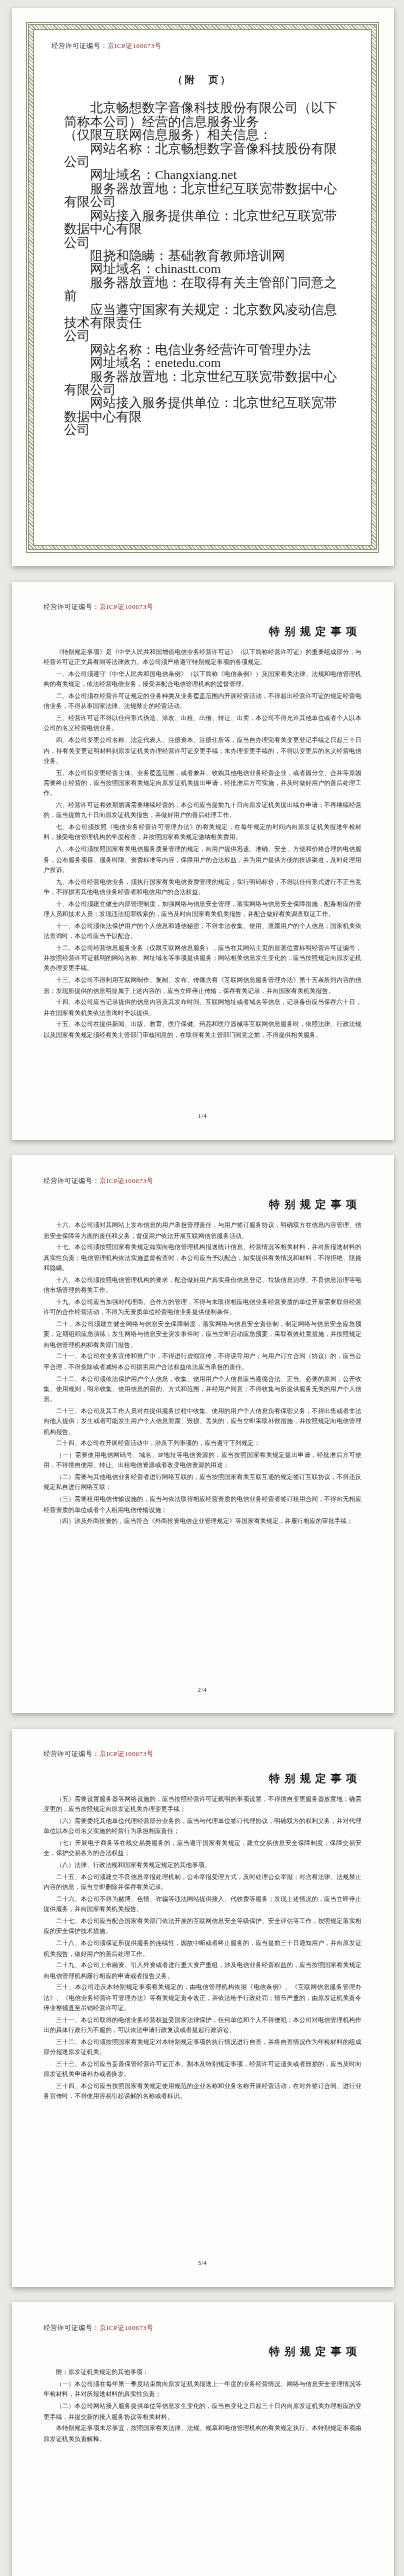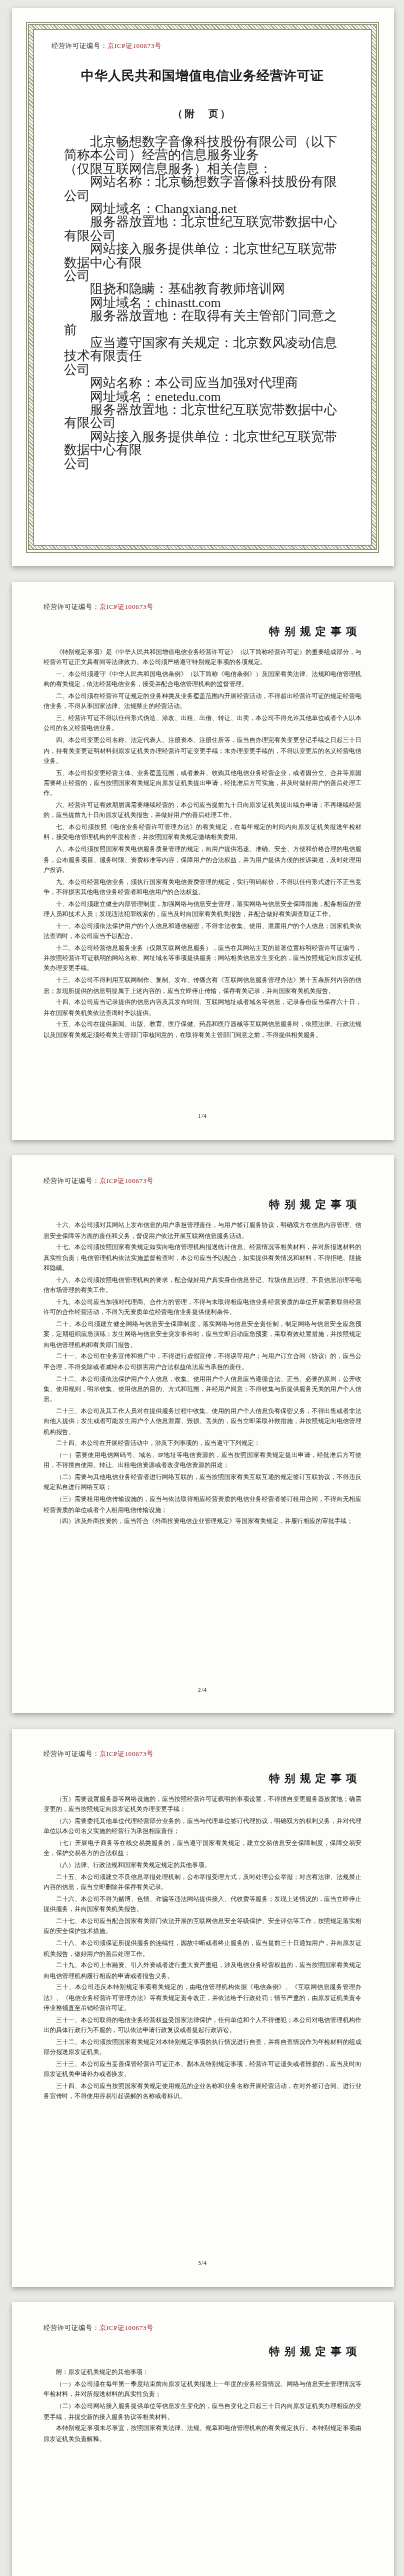--- a/index.html
+++ b/index.html
@@ -46,37 +46,36 @@
 
 <div class="stack">
 
   <div class="sheet">
     <div class="cert-frame">
       <div class="cert-band">
         <div class="cert-inner">
           <div class="doc-header">
             <span>经营许可证编号：</span><span class="num">京ICP证100673号</span>
           </div>
-          <div class="cert-title">中华人民共和国增值电信业务经营许可证</div>
           <div class="cert-subtitle">（附　页）</div>
           <div class="cert-body">
             <p>北京畅想数字音像科技股份有限公司（以下简称本公司）经营的信息服务业务
 （仅限互联网信息服务）相关信息：</p>
             <div>
                 <p class="cert-entry">网站名称：北京畅想数字音像科技股份有限公司</p>
                 <p class="cert-entry">网址域名：Changxiang.net</p>
                 <p class="cert-entry">服务器放置地：北京世纪互联宽带数据中心有限公司</p>
                 <p class="cert-entry">网站接入服务提供单位：北京世纪互联宽带数据中心有限
 公司</p>
                 <p class="cert-entry">阻挠和隐瞒：基础教育教师培训网</p>
                 <p class="cert-entry">网址域名：chinastt.com</p>
                 <p class="cert-entry">服务器放置地：在取得有关主管部门同意之前</p>
                 <p class="cert-entry">应当遵守国家有关规定：北京数风凌动信息技术有限责任
 公司</p>
-                <p class="cert-entry">网站名称：本公司应当加强对代理商</p>
+                <p class="cert-entry">网站名称：电信业务经营许可管理办法</p>
                 <p class="cert-entry">网址域名：enetedu.com</p>
                 <p class="cert-entry">服务器放置地：北京世纪互联宽带数据中心有限公司</p>
                 <p class="cert-entry">网站接入服务提供单位：北京世纪互联宽带数据中心有限
 公司</p>
               </div>
           </div>
         </div>
       </div>
     </div>
   </div>

